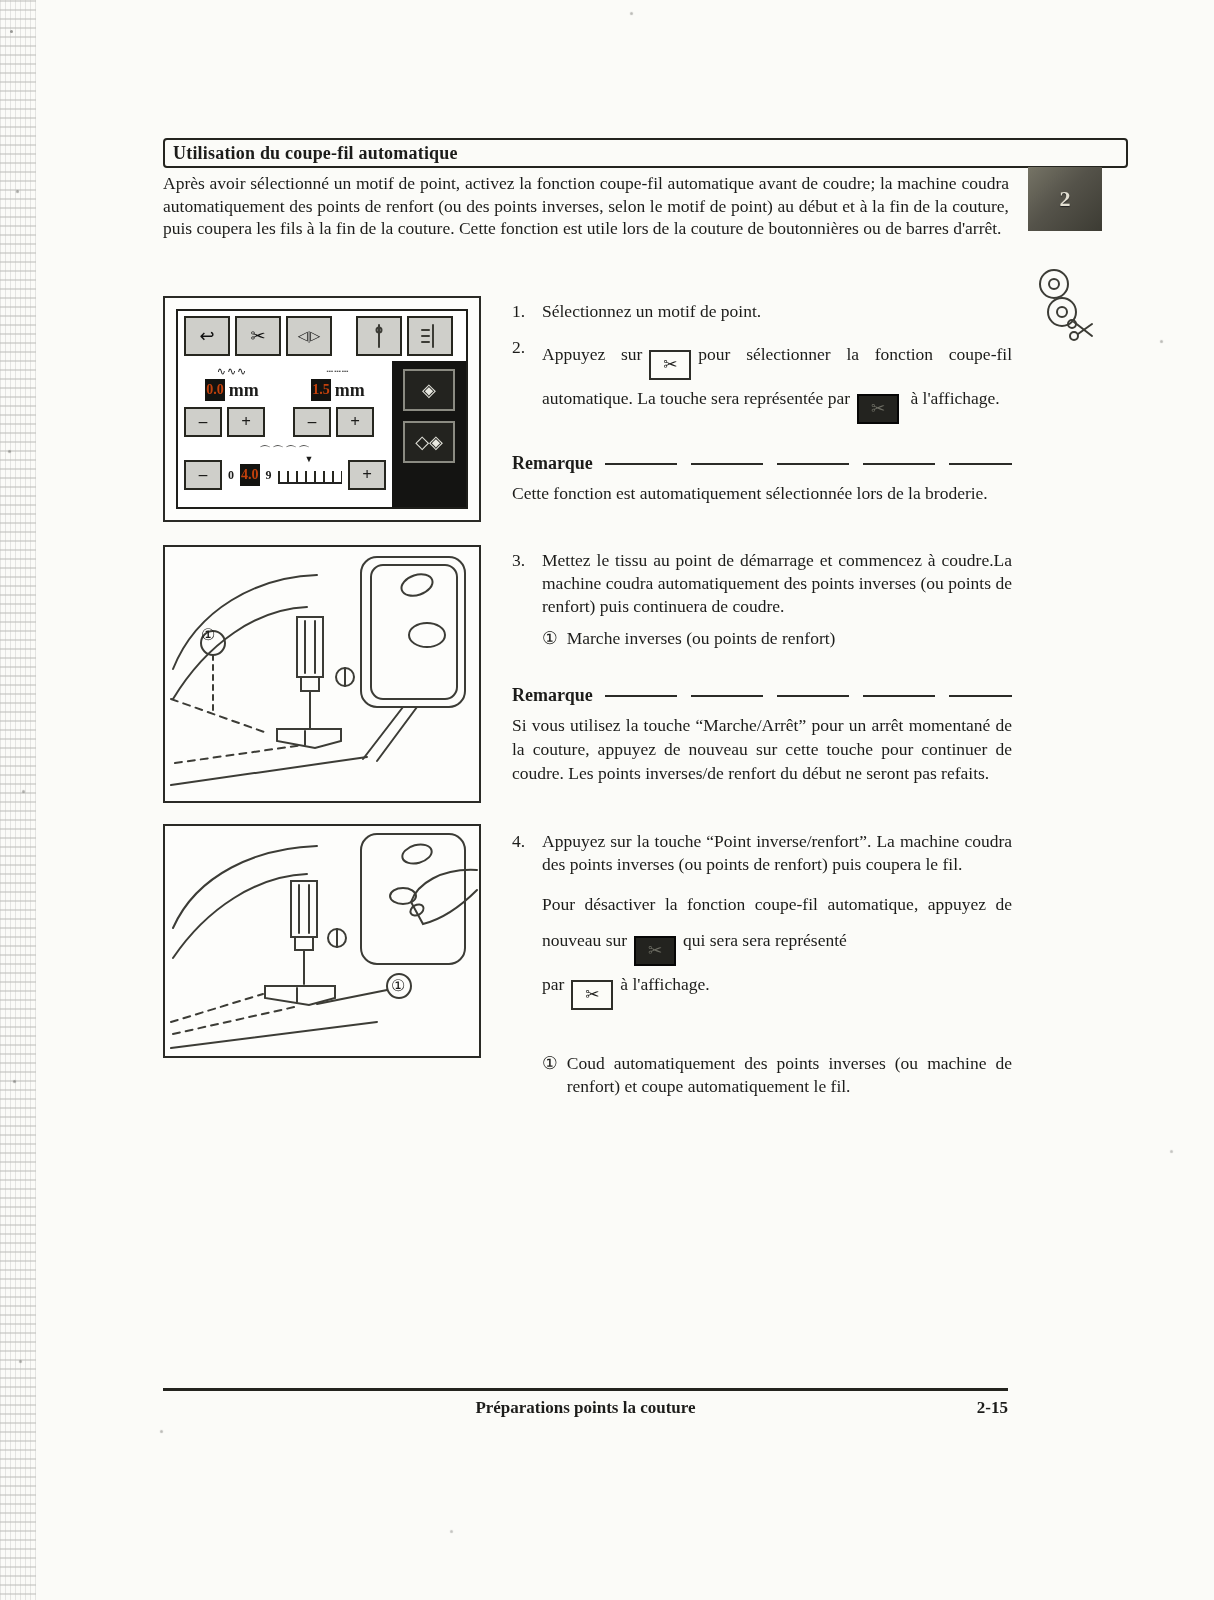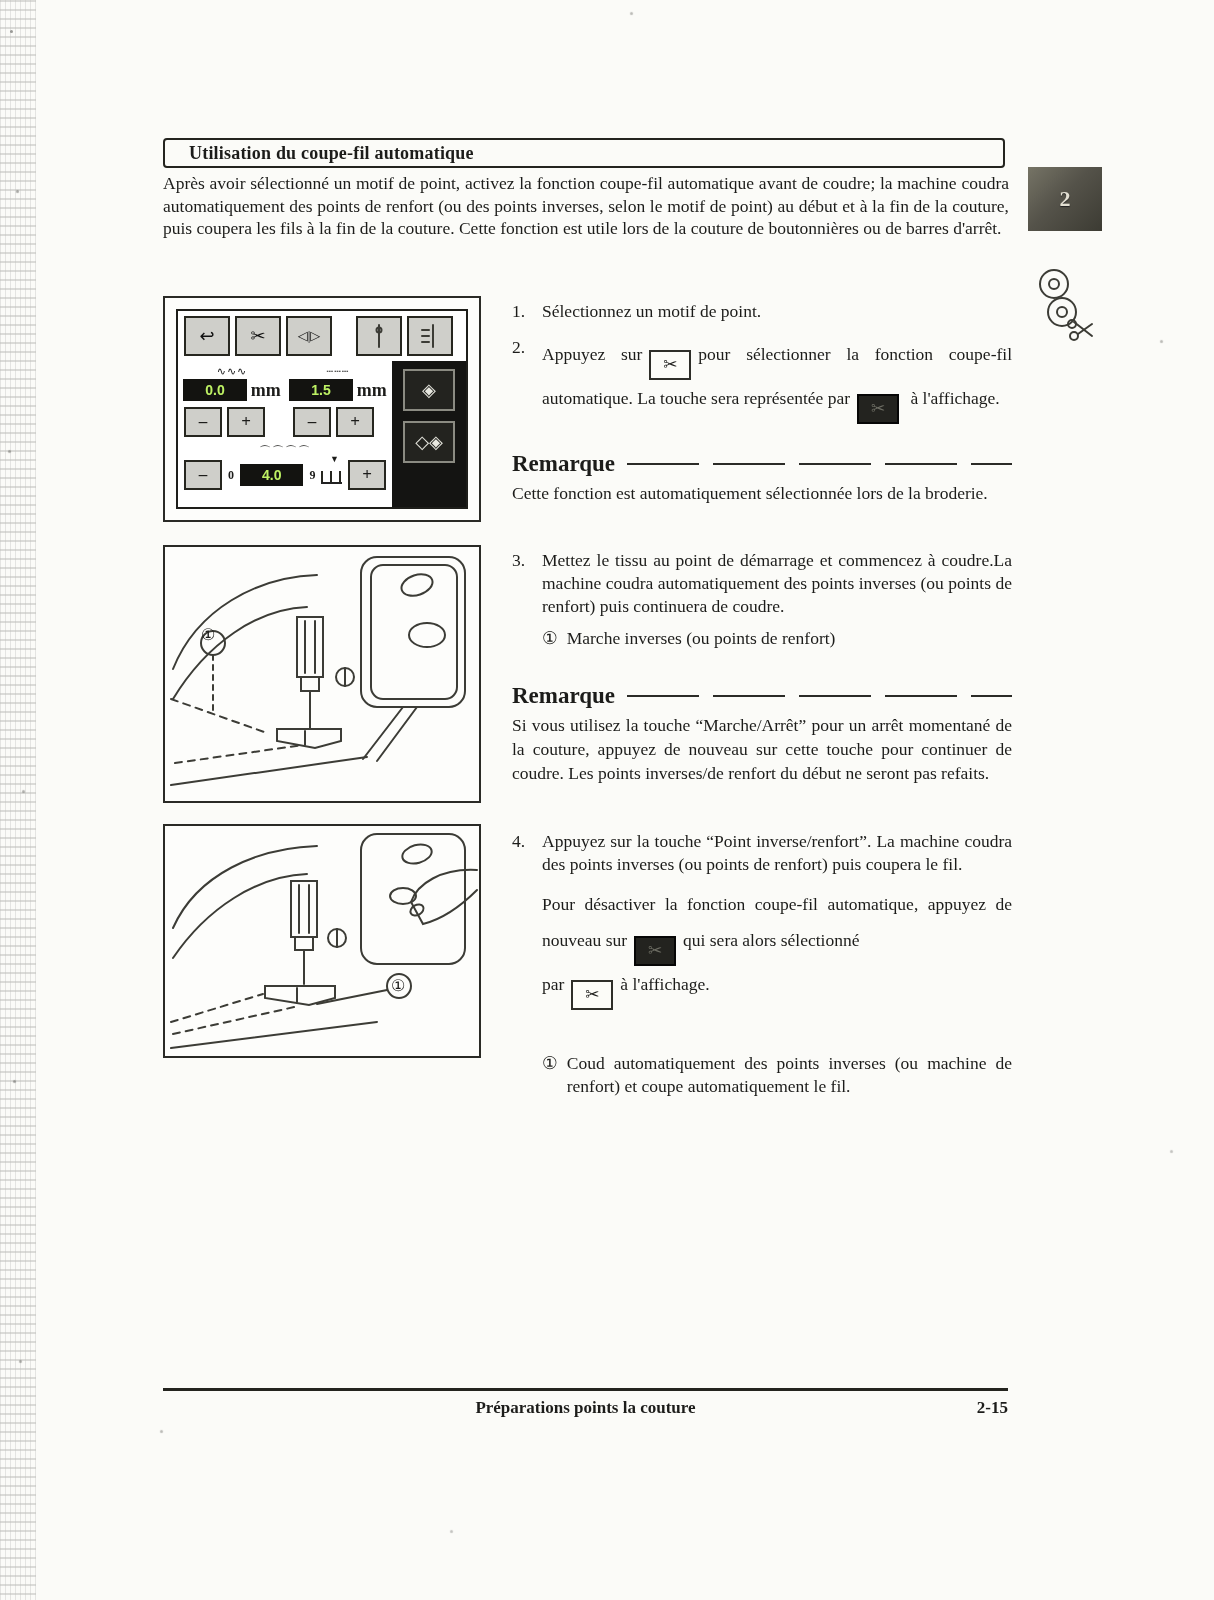--- a/index.html
+++ b/index.html
@@ -9,22 +9,22 @@
   .noise-left{position:absolute;left:0;top:0;width:36px;height:1600px;pointer-events:none;opacity:.30;
     background:repeating-linear-gradient(180deg, rgba(60,60,55,.55) 0 2px, transparent 2px 9px),
                repeating-linear-gradient(90deg, rgba(40,40,40,.35) 0 1px, transparent 1px 5px);}
   .specks{position:absolute;left:10px;top:30px;width:3px;height:3px;border-radius:50%;background:rgba(60,60,55,.5);
     box-shadow: 6px 160px 1px rgba(60,60,55,.45), -2px 420px 1px rgba(60,60,55,.4),
       12px 760px 1px rgba(60,60,55,.4), 3px 1050px 1px rgba(60,60,55,.45),
       9px 1330px 1px rgba(60,60,55,.4), 620px -18px 1px rgba(60,60,55,.35),
       1150px 310px 1px rgba(60,60,55,.35), 1160px 1120px 1px rgba(60,60,55,.3),
       440px 1500px 1px rgba(60,60,55,.3), 150px 1400px 1px rgba(60,60,55,.35);}
   
-  .title-box{position:absolute;left:163px;top:138px;width:842px;height:30px;border:2px solid #24241f;
-    border-radius:4px;display:flex;align-items:center;padding-left:24px;box-sizing:border-box;}
+  .title-box{position:absolute;left:163px;top:138px;width:965px;height:30px;border:2px solid #24241f;
+    border-radius:4px;display:flex;align-items:center;padding-left:8px;box-sizing:border-box;}
   .title-box span{font-weight:bold;font-size:18px;letter-spacing:.2px;}
   .intro{position:absolute;left:163px;top:172px;width:846px;margin:0;font-size:17.5px;line-height:22.5px;text-align:justify;}
   
   .chapter-tab{position:absolute;left:1028px;top:167px;width:74px;height:64px;
     background:linear-gradient(135deg,#767466 0%,#55534a 45%,#3c3b33 100%);
     display:flex;align-items:center;justify-content:center;}
   .chapter-tab span{color:#e2dfd2;font-size:22px;font-weight:bold;text-shadow:0 1px 1px #222;}
   .bobbin{position:absolute;left:1026px;top:264px;}
   
   .fig{position:absolute;left:163px;border:2px solid #2a2a26;background:#fdfdfb;box-sizing:border-box;}
@@ -42,42 +42,42 @@
   .pbtn.sm-ic{font-size:13px;}
   .spacer{width:14px;}
   .panel-body{display:flex;flex:1;}
   .panel-left{flex:1;padding:4px 6px 6px 6px;}
   .panel-right{width:76px;background:#141412;display:flex;flex-direction:column;align-items:center;gap:10px;padding-top:8px;}
   .dbtn{width:52px;height:42px;background:#23231f;border:2px solid #8b8b82;color:#e8e8e0;display:flex;align-items:center;
         justify-content:center;font-size:18px;box-sizing:border-box;}
   .vgroup{display:flex;flex-direction:column;align-items:center;width:96px;}
   .vlabel{font-size:11px;line-height:12px;color:#222;letter-spacing:1px;}
   .vrow{display:flex;align-items:center;gap:4px;margin-top:2px;}
-  .lcd{background:#131310;color:#bef264;font-weight:bold;font-size:14px;line-height:20px;padding:1px 22px;font-family:Liberation Sans, sans-serif;}
+  .lcd{background:#131310;color:#c2410c;font-weight:bold;font-size:14px;line-height:20px;padding:1px 1px;font-family:Liberation Serif, serif;}
   .unit{font-weight:bold;font-size:18px;}
   .row-vals{display:flex;gap:10px;}
   .row-pm{display:flex;gap:5px;margin-top:6px;}
   .mbtn{width:38px;height:30px;background:#cfcfca;border:2px solid #26261f;display:flex;align-items:center;justify-content:center;
         font-size:17px;font-weight:bold;box-sizing:border-box;}
   .gap18{width:18px;}
   .chain{font-size:12px;text-align:center;line-height:13px;margin-top:8px;letter-spacing:1px;}
   .row-slider{display:flex;align-items:center;gap:6px;margin-top:2px;}
   .snum{font-size:12px;font-weight:bold;}
   .ruler-wrap{position:relative;flex:1;height:18px;}
   .ruler{position:absolute;left:0;bottom:0;width:100%;height:11px;border-bottom:2px solid #222;
     background:repeating-linear-gradient(90deg,#26261f 0 2px,transparent 2px 9px);}
   .pointer{position:absolute;left:42%;top:-12px;font-size:9px;}
   
   .col{position:absolute;left:512px;width:500px;font-size:17.5px;line-height:23px;}
   .step{display:flex;}
   .step .n{width:30px;flex:none;}
   .step .body{flex:1;text-align:justify;}
   .loose{line-height:36px;}
   .s1{top:300px;} .s2{top:336px;} .r1{top:452px;} .s3{top:549px;} .r2{top:684px;} .s4{top:830px;}
-  .remark-head{display:flex;align-items:center;font-weight:bold;font-size:23px;}
+  .remark-head{display:flex;align-items:center;font-weight:bold;font-size:18px;}
   .remark-head .dash{flex:1;height:2px;margin-left:12px;
     background:repeating-linear-gradient(90deg,#2b2b27 0 72px,transparent 72px 86px);}
   .remark-body{margin-top:6px;text-align:justify;line-height:24px;}
   .callout{display:flex;gap:9px;margin-top:9px;}
   .callout .cn{flex:none;}
   .callout .ct{flex:1;text-align:justify;}
   .p2{margin-top:10px;}
   .c4{margin-top:42px;}
   .ib{display:inline-flex;align-items:center;justify-content:center;width:42px;height:30px;border:2px solid #2e2e29;
       background:#fcfcf8;font-size:17px;vertical-align:-10px;margin:0 7px;box-sizing:border-box;}
@@ -306,21 +306,21 @@
     <div class="remark-body">Si vous utilisez la touche “Marche/Arrêt” pour un arrêt momentané de la couture, appuyez de nouveau sur cette touche pour continuer de coudre. Les points inverses/de renfort du début ne seront pas refaits.</div>
   </div>
 
   <div class="col s4 step">
     <span class="n">4.</span>
     <span class="body">
       <span>Appuyez sur la touche “Point inverse/renfort”. La machine coudra des points inverses (ou points de renfort) puis coupera le fil.</span>
       <div class="p2 loose">
         <span>Pour désactiver la fonction coupe-fil automatique, appuyez de nouveau sur</span><span class="ib dark">
             <span>✂</span>
-          </span><span>qui sera alors sélectionné</span>
+          </span><span>qui sera sera représenté</span>
         <br>
         <span>par</span><span class="ib">
             <span>✂</span>
           </span><span>à l'affichage.</span>
       </div>
       <span class="callout c4">
         <span class="cn">①</span>
         <span class="ct">Coud automatiquement des points inverses (ou machine de renfort) et coupe automatiquement le fil.</span>
       </span>
     </span>

